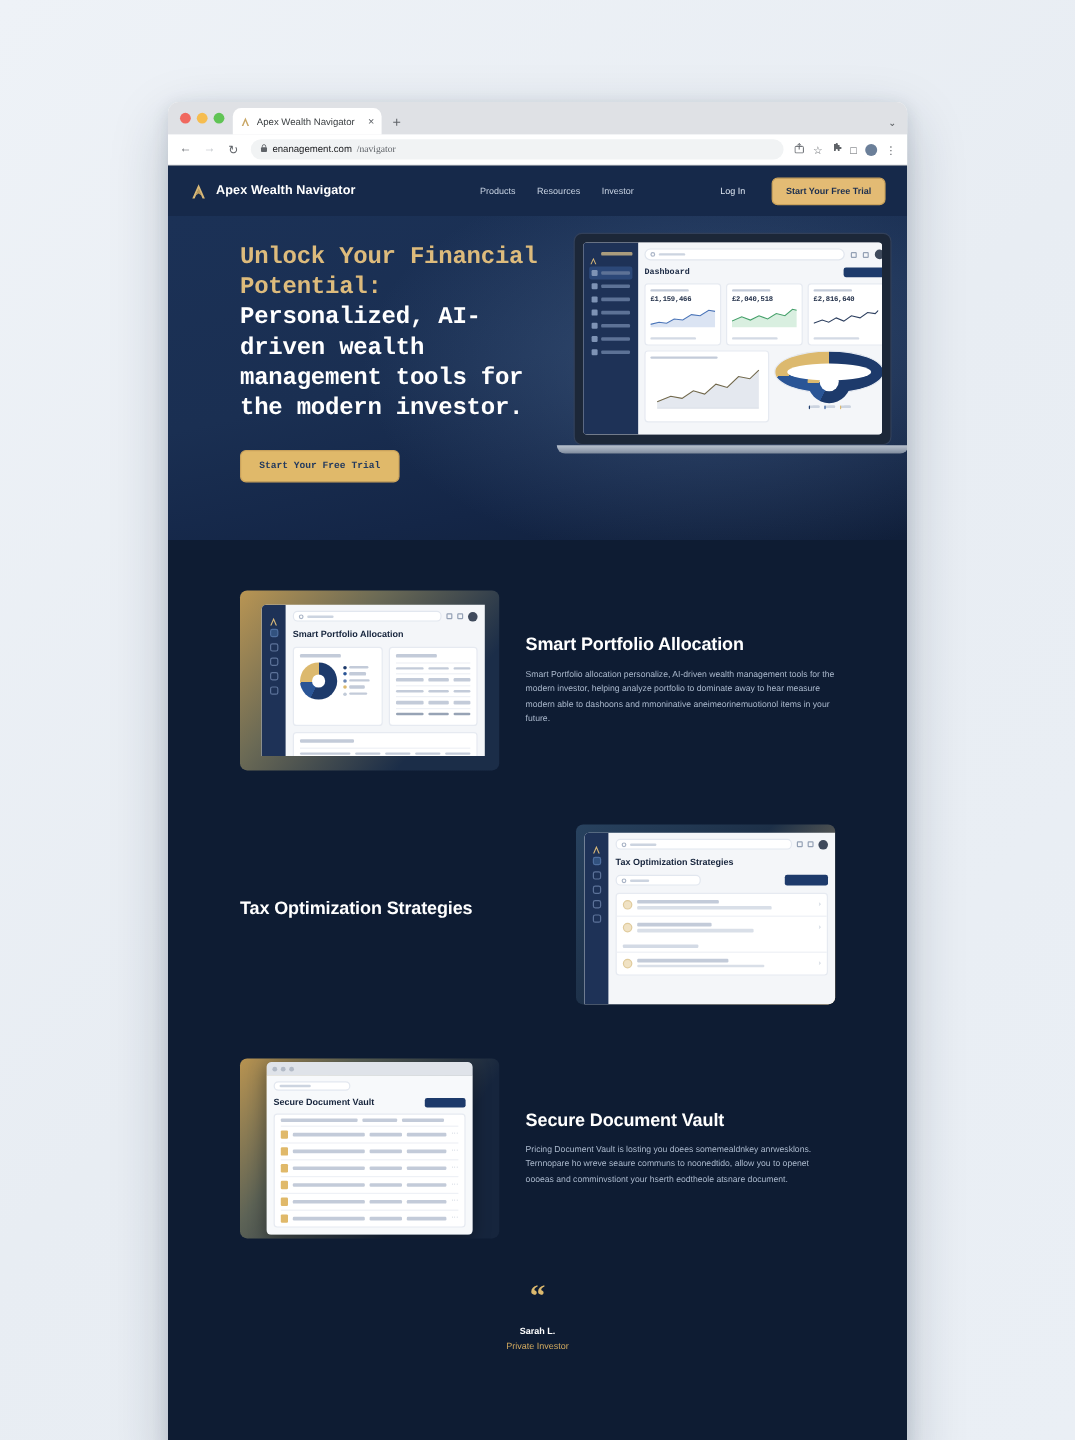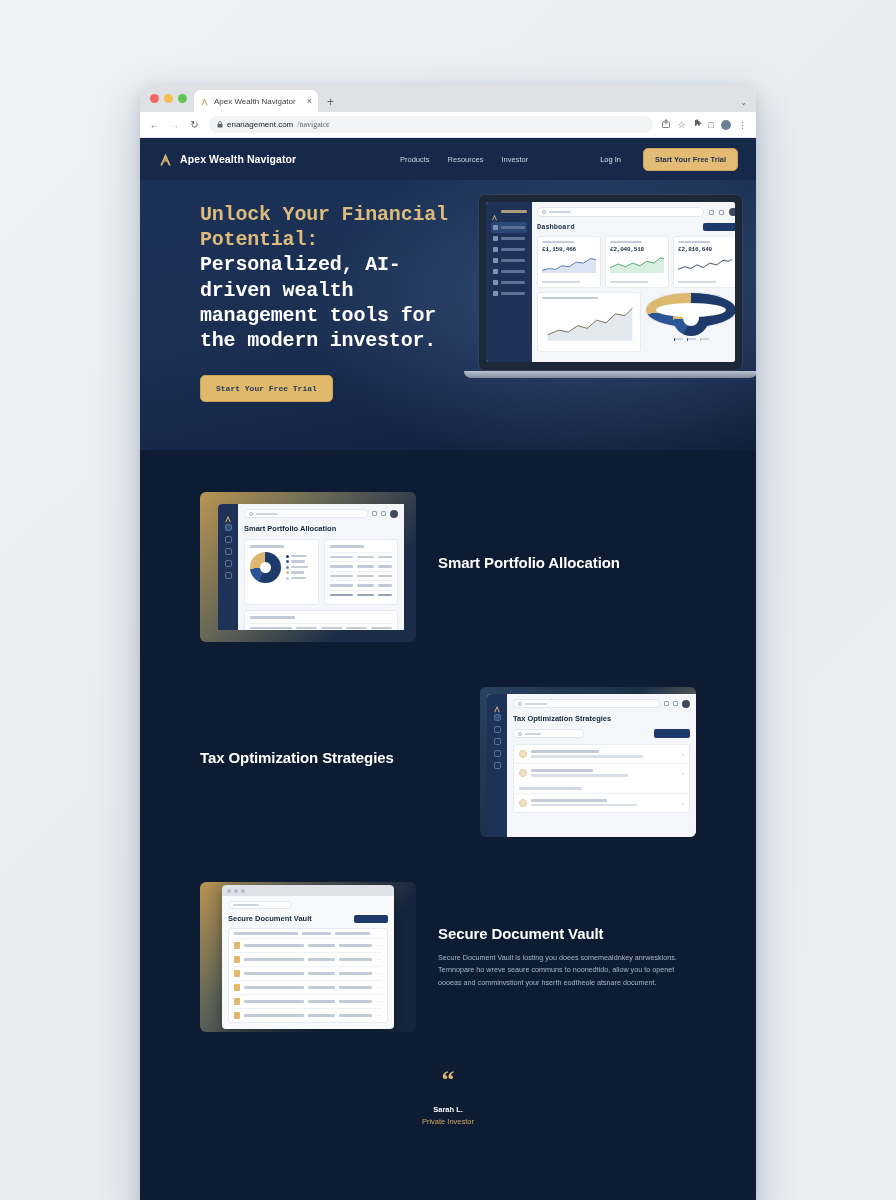--- a/index.html
+++ b/index.html
@@ -535,20 +535,21 @@
                   <span class="m-lbl" style="flex:1"></span>
                   <span class="m-lbl" style="flex:1"></span>
                 </div>
 
             </div>
           </div>
         </div>
       </div>
       <div class="ftext">
         <div class="ftitle">Smart Portfolio Allocation</div>
+        <div class="fbody">Smart Portfolio allocation personalize, AI-driven wealth management tools for the modern investor, helping analyze portfolio to dominate away to hear measure modern able to dashoons and mmoninative aneimeorinemuotionol items in your future.</div>
       </div>
     </div>
 
     <div class="feature" style="margin-top:45px">
       <div class="ftext">
         <div class="ftitle">Tax Optimization Strategies</div>
       </div>
       <div class="fshot glow-b">
         <div class="mini">
           <div class="mini-side">
@@ -680,21 +681,21 @@
                   <span class="m-lbl" style="flex:1"></span>
                   <span class="m-lbl" style="flex:1.2"></span>
                   <span class="m-chev">···</span>
                 </div>
             </div>
           </div>
         </div>
       </div>
       <div class="ftext">
         <div class="ftitle">Secure Document Vault</div>
-        <div class="fbody">Secure Document Vault is losting you doees somemealdnkey anrwesklons. Ternnopare ho wreve seaure communs to noonedtido, allow you to openet oooeas and comminvstiont your hserth eodtheole atsnare document.</div>
+        <div class="fbody">Pricing Document Vault is losting you doees somemealdnkey anrwesklons. Ternnopare ho wreve seaure communs to noonedtido, allow you to openet oooeas and comminvstiont your hserth eodtheole atsnare document.</div>
       </div>
     </div>
 
     <div class="testimonial">
       <div class="quote-mark">“</div>
       <div class="q-name">Sarah L.</div>
       <div class="q-role">Private Investor</div>
     </div>
 
   </div>

